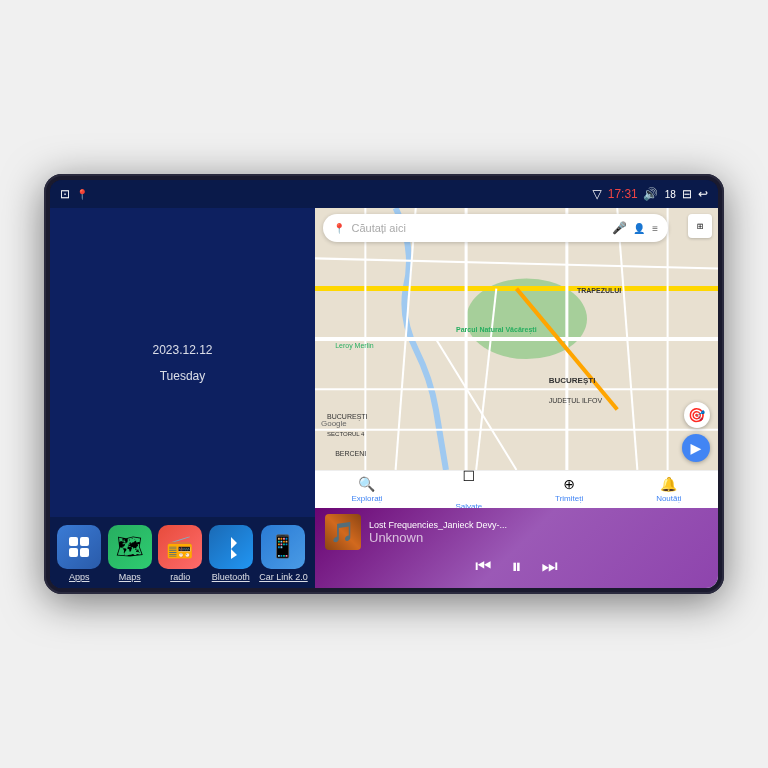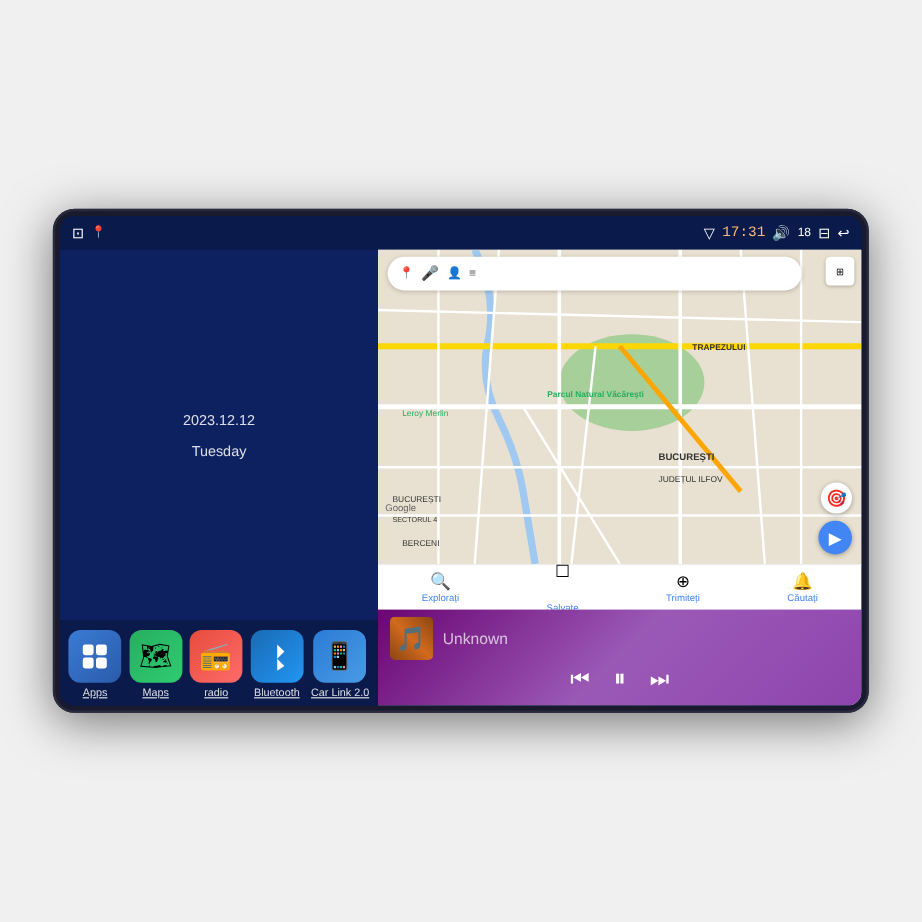--- a/index.html
+++ b/index.html
@@ -58,23 +58,22 @@
       gap: 6px;
     }
 
     .status-icon {
       font-size: 12px;
       color: white;
     }
 
     .status-time {
       font-size: 12px;
-      color: #fdba74;
+      color: #ef4444;
       font-weight: 500;
-      font-family: Liberation Mono, monospace;
     }
 
     .status-battery {
       font-size: 10px;
       color: white;
     }
 
     
     .main-area {
       flex: 1;
@@ -475,20 +474,21 @@
             <path d="M 300 0 L 320 260" stroke="white" stroke-width="2" fill="none"></path>
             <path d="M 350 0 L 350 260" stroke="white" stroke-width="2" fill="none"></path>
             <path d="M 0 220 L 400 220" stroke="white" stroke-width="2" fill="none"></path>
 
             <path d="M 120 130 L 200 260" stroke="white" stroke-width="2" fill="none"></path>
             <path d="M 200 80 L 300 200" stroke="#ffa500" stroke-width="4" fill="none"></path>
           </svg>
 
           <div class="map-search-bar">
             <span style="font-size:10px; color:#4285F4;">📍</span>
+            <span class="map-search-text">Căutați aici</span>
             <span class="map-mic-icon">🎤</span>
             <span style="font-size:10px; color:#666;">👤</span>
             <span style="font-size:10px; color:#666;">≡</span>
           </div>
 
           <div class="map-controls-right">
             <div class="map-btn" style="font-size:8px;">⊞</div>
           </div>
 
           <div class="map-label" style="top:18%;left:65%;font-size:7px;font-weight:bold;">TRAPEZULUI</div>
@@ -515,32 +515,33 @@
           <div class="maps-nav-item">
             <span class="maps-nav-icon">☐</span>
             <span class="maps-nav-label" style="color:#4285F4;margin-top:16px;">Salvate</span>
           </div>
           <div class="maps-nav-item">
             <span class="maps-nav-icon">⊕</span>
             <span class="maps-nav-label" style="color:#4285F4;">Trimiteți</span>
           </div>
           <div class="maps-nav-item">
             <span class="maps-nav-icon">🔔</span>
-            <span class="maps-nav-label" style="color:#4285F4;">Căutați</span>
+            <span class="maps-nav-label" style="color:#4285F4;">Noutăți</span>
           </div>
         </div>
 
         <div class="music-player">
           <div class="music-info-row">
             <div class="music-thumbnail">
               <div class="music-thumbnail-img">
                 <span style="font-size:20px;">🎵</span>
               </div>
             </div>
             <div class="music-text">
+              <div class="music-title">Lost Frequencies_Janieck Devy-...</div>
               <div class="music-artist">Unknown</div>
             </div>
           </div>
           <div class="music-controls">
             <span class="music-btn">⏮</span>
             <span class="music-btn music-btn-play">⏸</span>
             <span class="music-btn">⏭</span>
           </div>
         </div>
 

